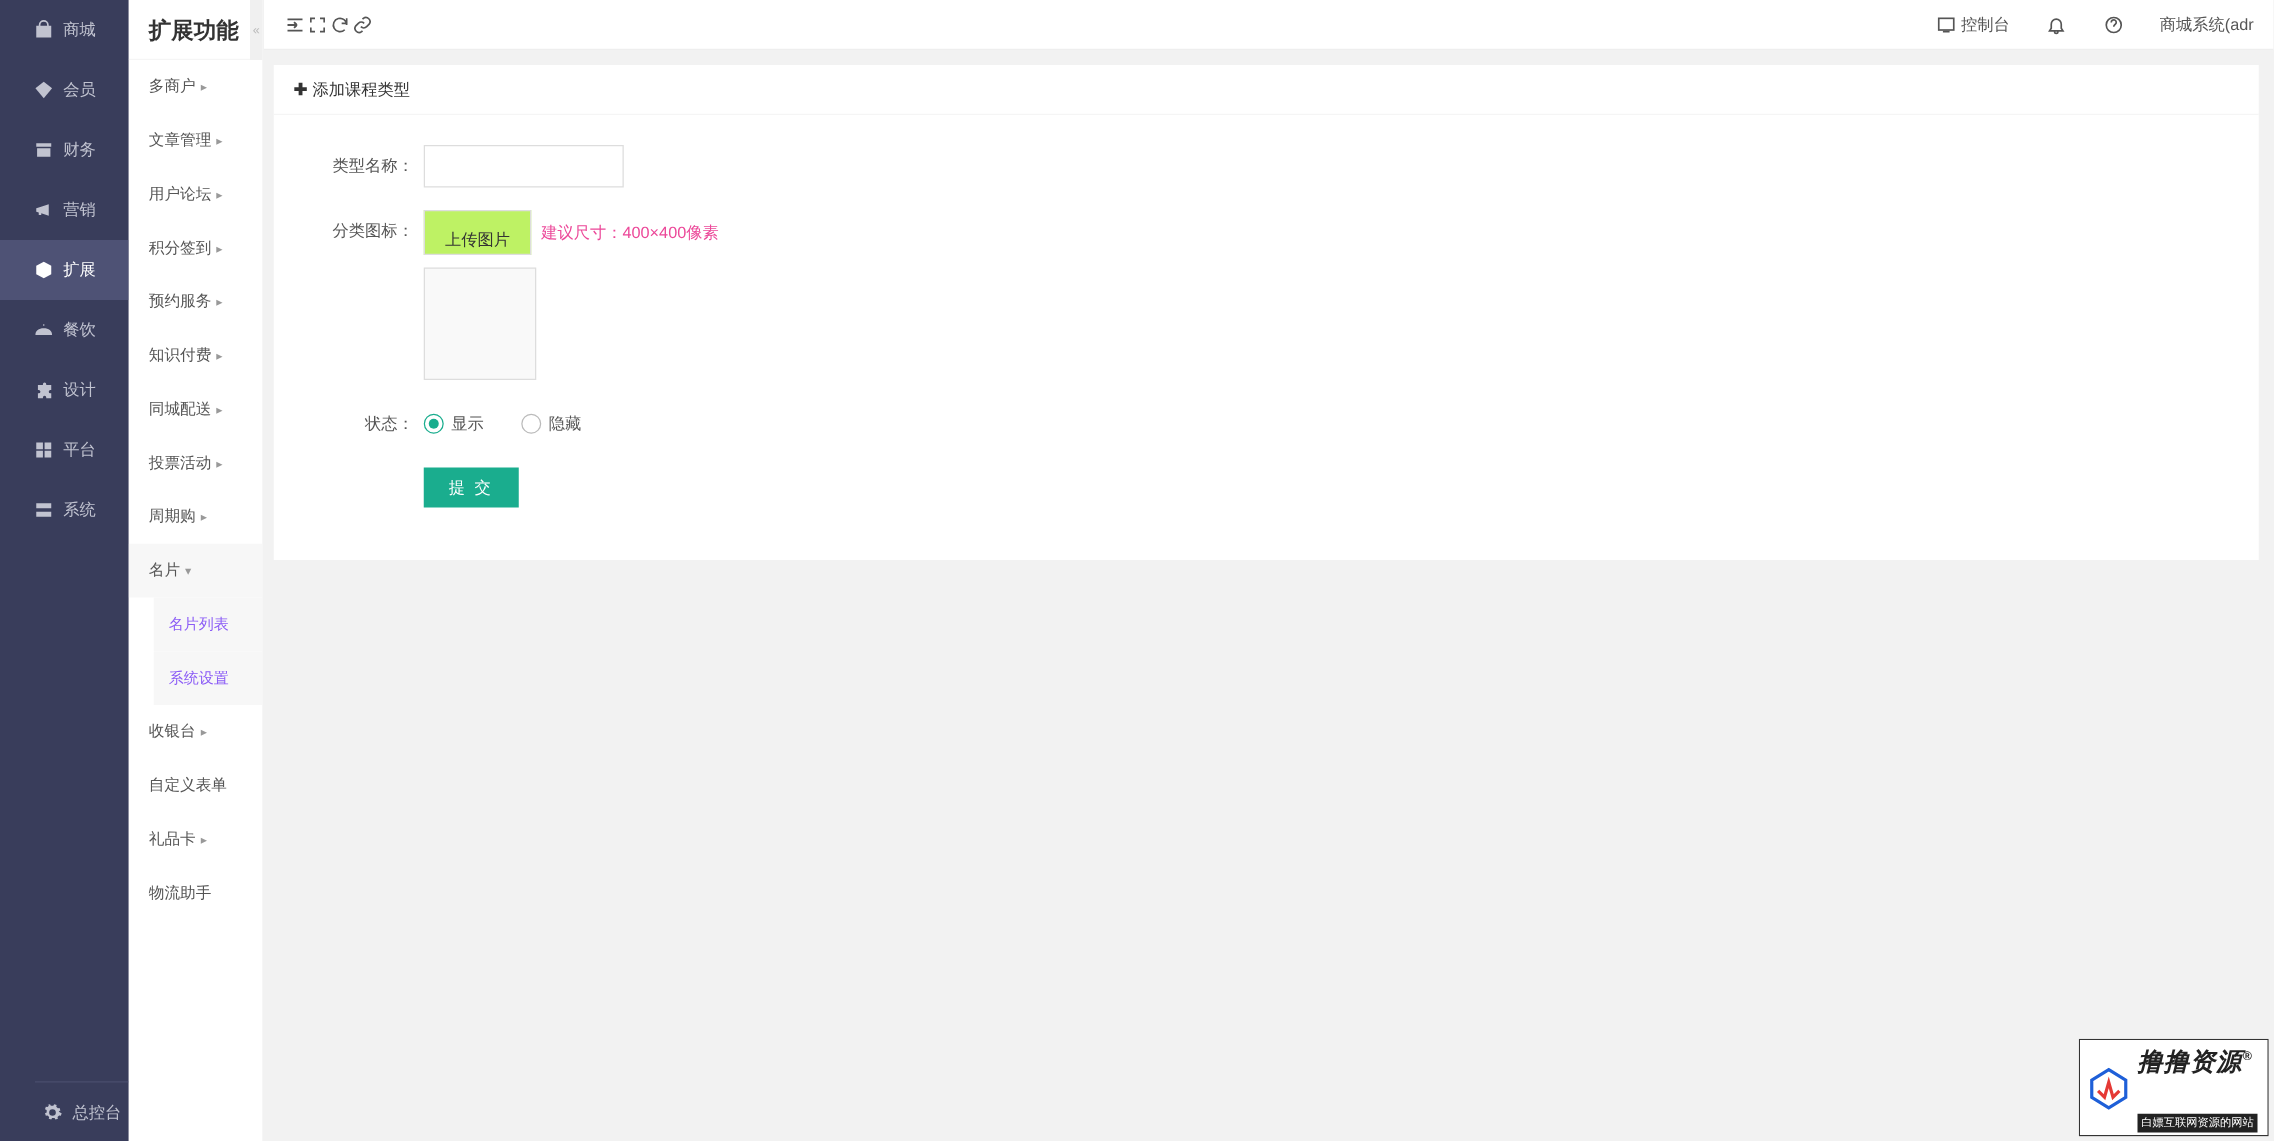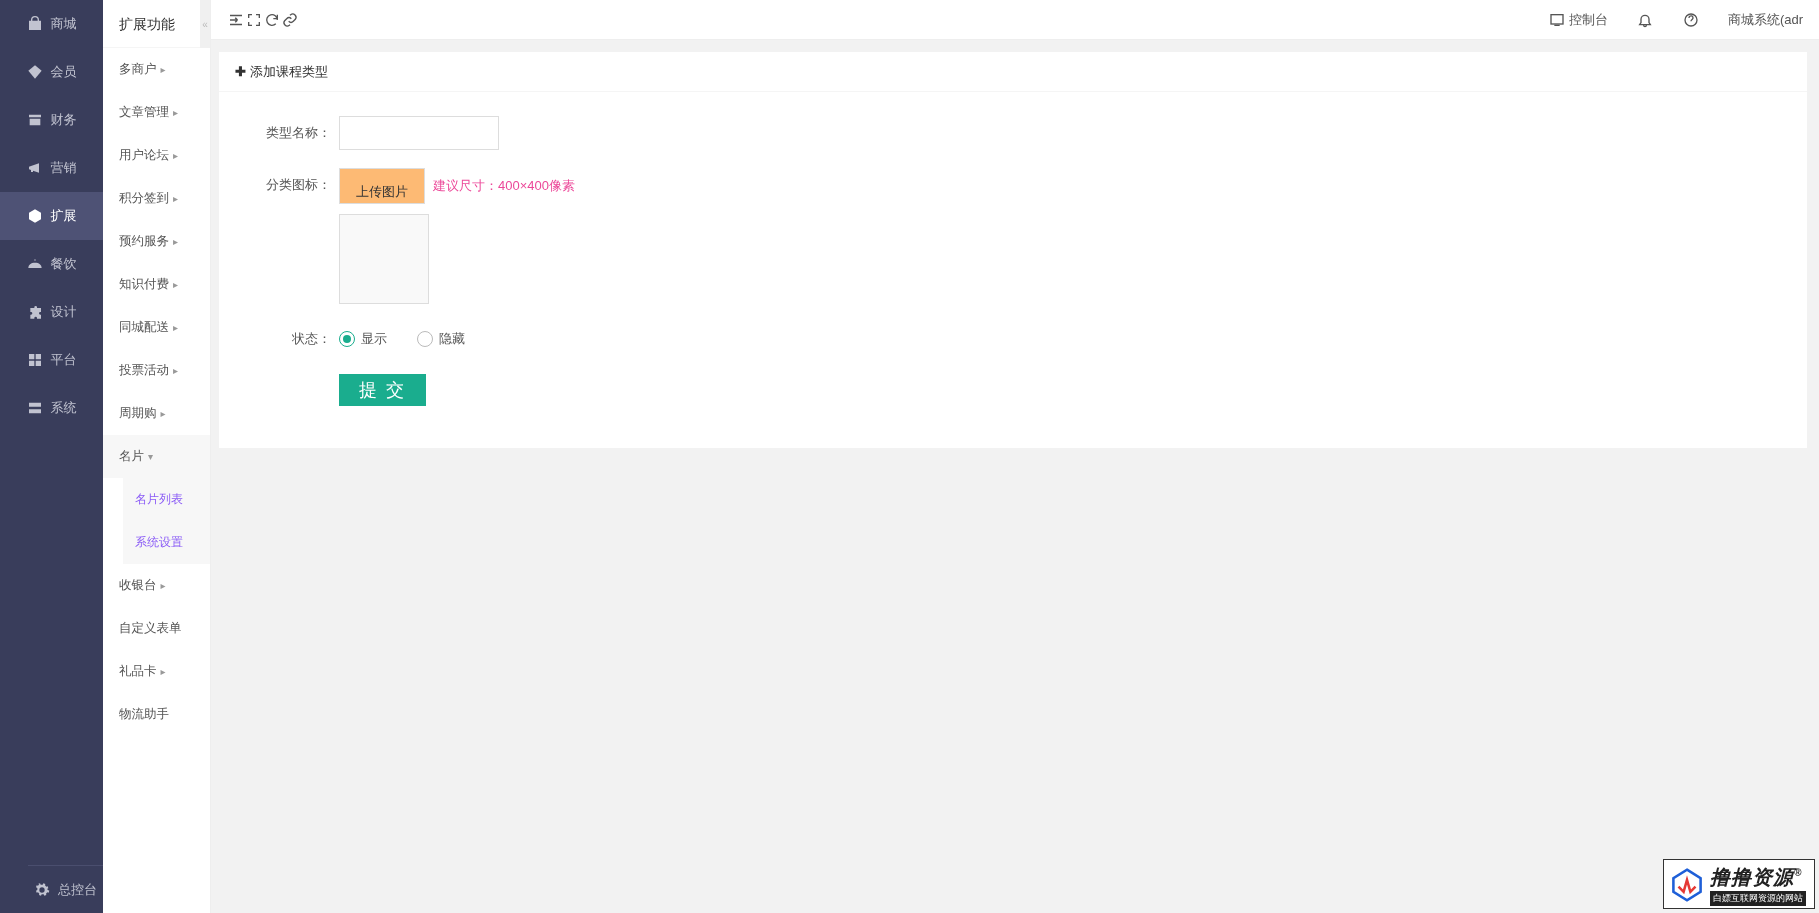--- a/index.html
+++ b/index.html
@@ -10,21 +10,21 @@
 
 .sidebar-primary { width: 103px; background: #393d5b; color: #c1c3d0; display: flex; flex-direction: column; overflow-y: auto; flex-shrink: 0; }
 .sidebar-primary .item { display: flex; align-items: center; justify-content: center; gap: 8px; height: 48px; cursor: pointer; font-size: 13px; }
 .sidebar-primary .item.active { background: #4e5275; color: #fff; }
 .sidebar-primary .item .icon { width: 16px; height: 16px; display:inline-flex; align-items:center; justify-content:center; }
 .sidebar-primary .spacer { flex: 1; }
 .sidebar-primary .bottom-item { border-top: 1px solid #4a4e6e; margin-left: 28px; }
 
 
 .sidebar-secondary { width: 108px; background: #fff; border-right: 1px solid #eee; flex-shrink: 0; position: relative; overflow-y: auto; }
-.sidebar-secondary .title { height: 48px; line-height: 48px; padding: 0 16px; font-size: 14px; color: #333; font-weight: 400; border-bottom: 1px solid #f5f5f5; }
+.sidebar-secondary .title { height: 48px; line-height: 48px; padding: 0 16px; font-size: 18px; color: #333; font-weight: 700; border-bottom: 1px solid #f5f5f5; }
 .sidebar-secondary .item { height: 43px; line-height: 43px; padding: 0 16px; font-size: 12.5px; color: #555; cursor: pointer; position: relative; }
 .sidebar-secondary .item .caret { font-size: 10px; color: #999; margin-left: 4px; }
 .sidebar-secondary .item.open { background: #f7f7f7; }
 .sidebar-secondary .subitem { height: 43px; line-height: 43px; padding-left: 12px; font-size: 12px; color: #8b5cf6; cursor: pointer; background: #f7f7f7; margin-left: 20px; }
 .sidebar-secondary .collapse-handle { position: absolute; top: 0; right: 0; width: 10px; height: 48px; background: #f0f0f0; color:#bbb; font-size:10px; display:flex; align-items:center; justify-content:center; cursor:pointer; }
 
 
 .main { flex: 1; display: flex; flex-direction: column; overflow: hidden; }
 .topbar { height: 40px; background: #fff; border-bottom: 1px solid #eee; display: flex; align-items: center; padding: 0 16px; flex-shrink: 0; }
 .topbar .icon-btn { width: 18px; height: 18px; cursor: pointer; color: #555; display:inline-flex; align-items:center; justify-content:center; }
@@ -35,34 +35,34 @@
 .content-wrap { flex: 1; padding: 12px 12px 0 8px; overflow: auto; }
 .panel { background: #fff; min-height: 388px; }
 .panel-header { height: 40px; display: flex; align-items: center; padding: 0 16px; font-size: 13px; color: #333; border-bottom: 1px solid #f5f5f5; gap: 4px; }
 .panel-header .plus { font-weight: bold; }
 
 .form { padding: 24px 20px; }
 .form-row { display: flex; align-items: flex-start; margin-bottom: 18px; font-size: 13px; }
 .form-row.align-center { align-items: center; }
 .form-label { width: 100px; text-align: right; color: #555; padding-right: 8px; line-height: 34px; }
 .form-input { width: 160px; height: 34px; border: 1px solid #ddd; padding: 0 8px; font-size: 13px; outline: none; }
-.btn-outline { height: 36px; padding: 14px 16px; border: 1px solid #ddd; background: #fdba74; cursor: pointer; font-size: 13px; color: #333; }
+.btn-outline { height: 36px; padding: 14px 16px; border: 1px solid #ddd; background: #bef264; cursor: pointer; font-size: 13px; color: #333; }
 .hint { color: #ec4899; font-size: 13px; margin-left: 8px; line-height: 36px; }
 .img-preview { width: 90px; height: 90px; border: 1px solid #ddd; background: #f9f9f9; margin-top: 10px; }
 .radio-group { display: flex; gap: 30px; align-items: center; height: 34px; }
 .radio { display: flex; align-items: center; gap: 6px; cursor: pointer; color: #555; font-size: 13px; }
 .radio-dot { width: 16px; height: 16px; border: 1.5px solid #bbb; border-radius: 50%; display: inline-flex; align-items: center; justify-content: center; }
 .radio.checked .radio-dot { border-color: #1aad8e; }
 .radio.checked .radio-dot::after { content: ""; width: 8px; height: 8px; background: #1aad8e; border-radius: 50%; }
-.btn-submit { height: 32px; padding: 0 20px; background: #1aad8e; color: #fff; border: none; cursor: pointer; font-size: 18px; letter-spacing: 2px; }
+.btn-submit { height: 32px; padding: 0 20px; background: #1aad8e; color: #fff; border: none; cursor: pointer; font-size: 13px; letter-spacing: 2px; }
 
 
 .watermark { position: fixed; right: 4px; bottom: 4px; border: 1px solid #333; background: #fff; padding: 4px 8px 2px 6px; display: flex; align-items: center; gap: 6px; }
 .wm-logo { width: 34px; height: 34px; }
-.wm-text { display:flex; flex-direction:column; }
+.wm-text { display:flex; flex-direction:column;gap:28px; }
 .wm-main { font-size: 20px; font-weight: 700; font-style: italic; color: #222; letter-spacing: 1px; position:relative; }
 .wm-reg { font-size:10px; position:relative; top:-8px; }
 .wm-sub { font-size: 9px; color: #222; background:#222; color:#fff; padding:1px 3px; }
 
 svg { display:block; }
 
 
 .sidebar-secondary::-webkit-scrollbar { width:6px; }
 .sidebar-secondary::-webkit-scrollbar-thumb { background:#ddd; }
 </style>

